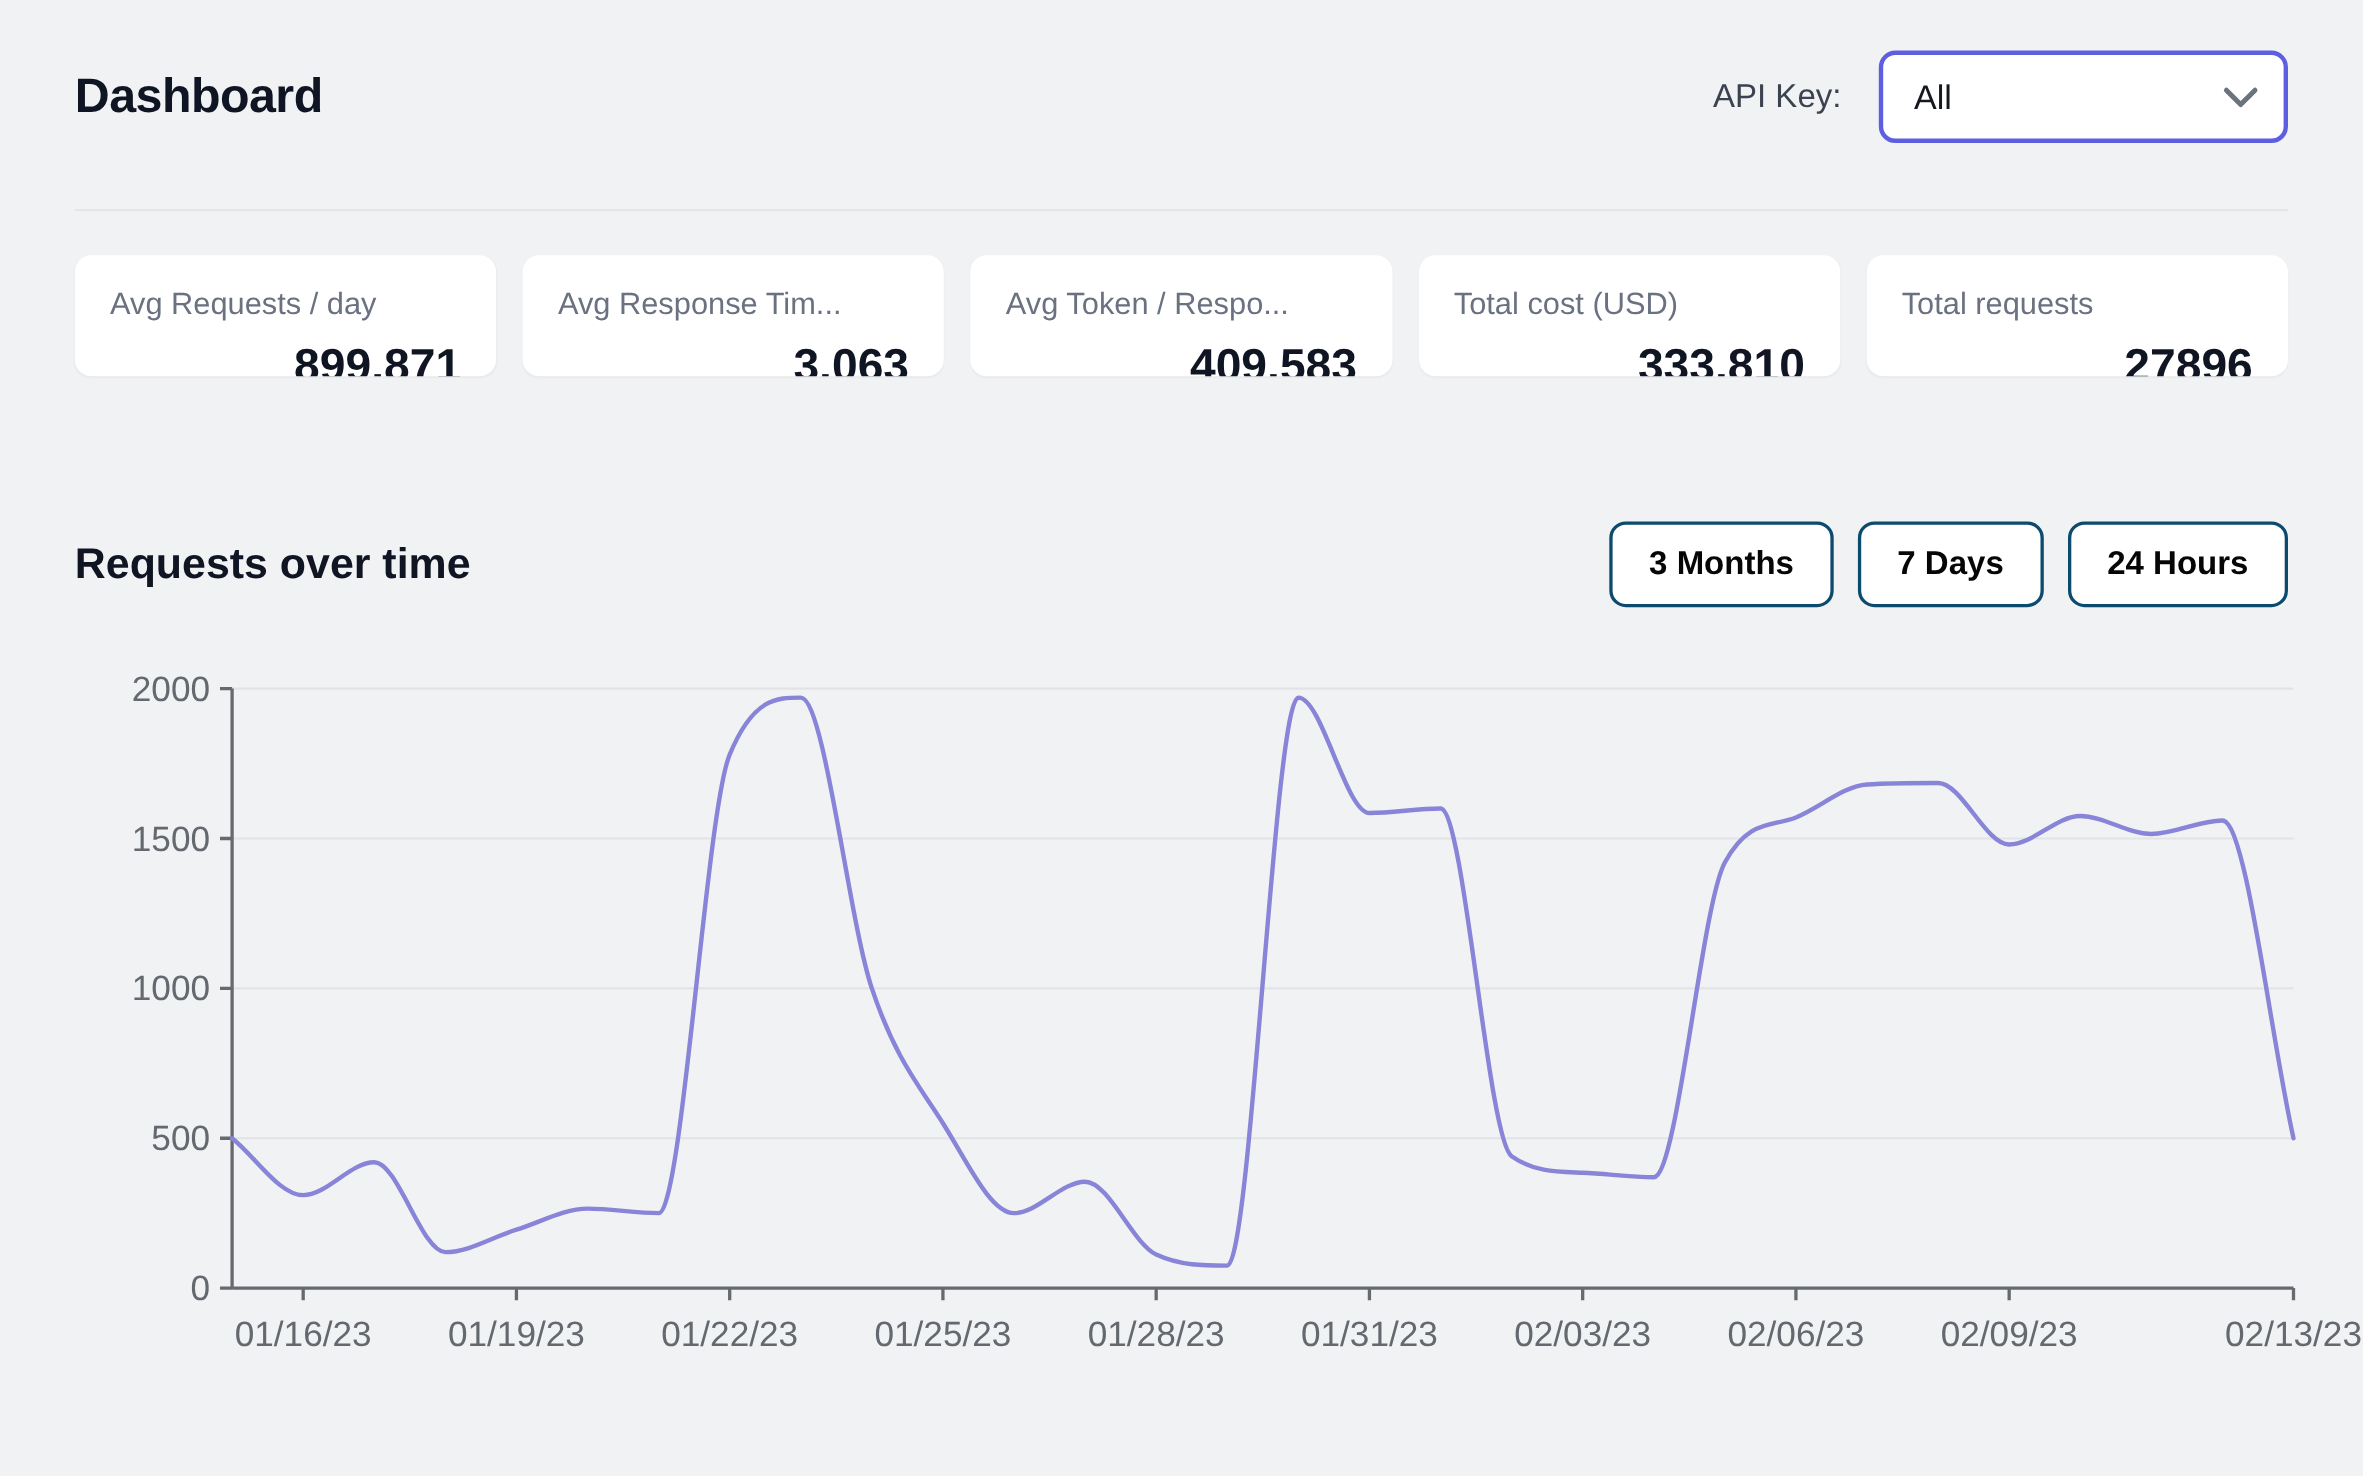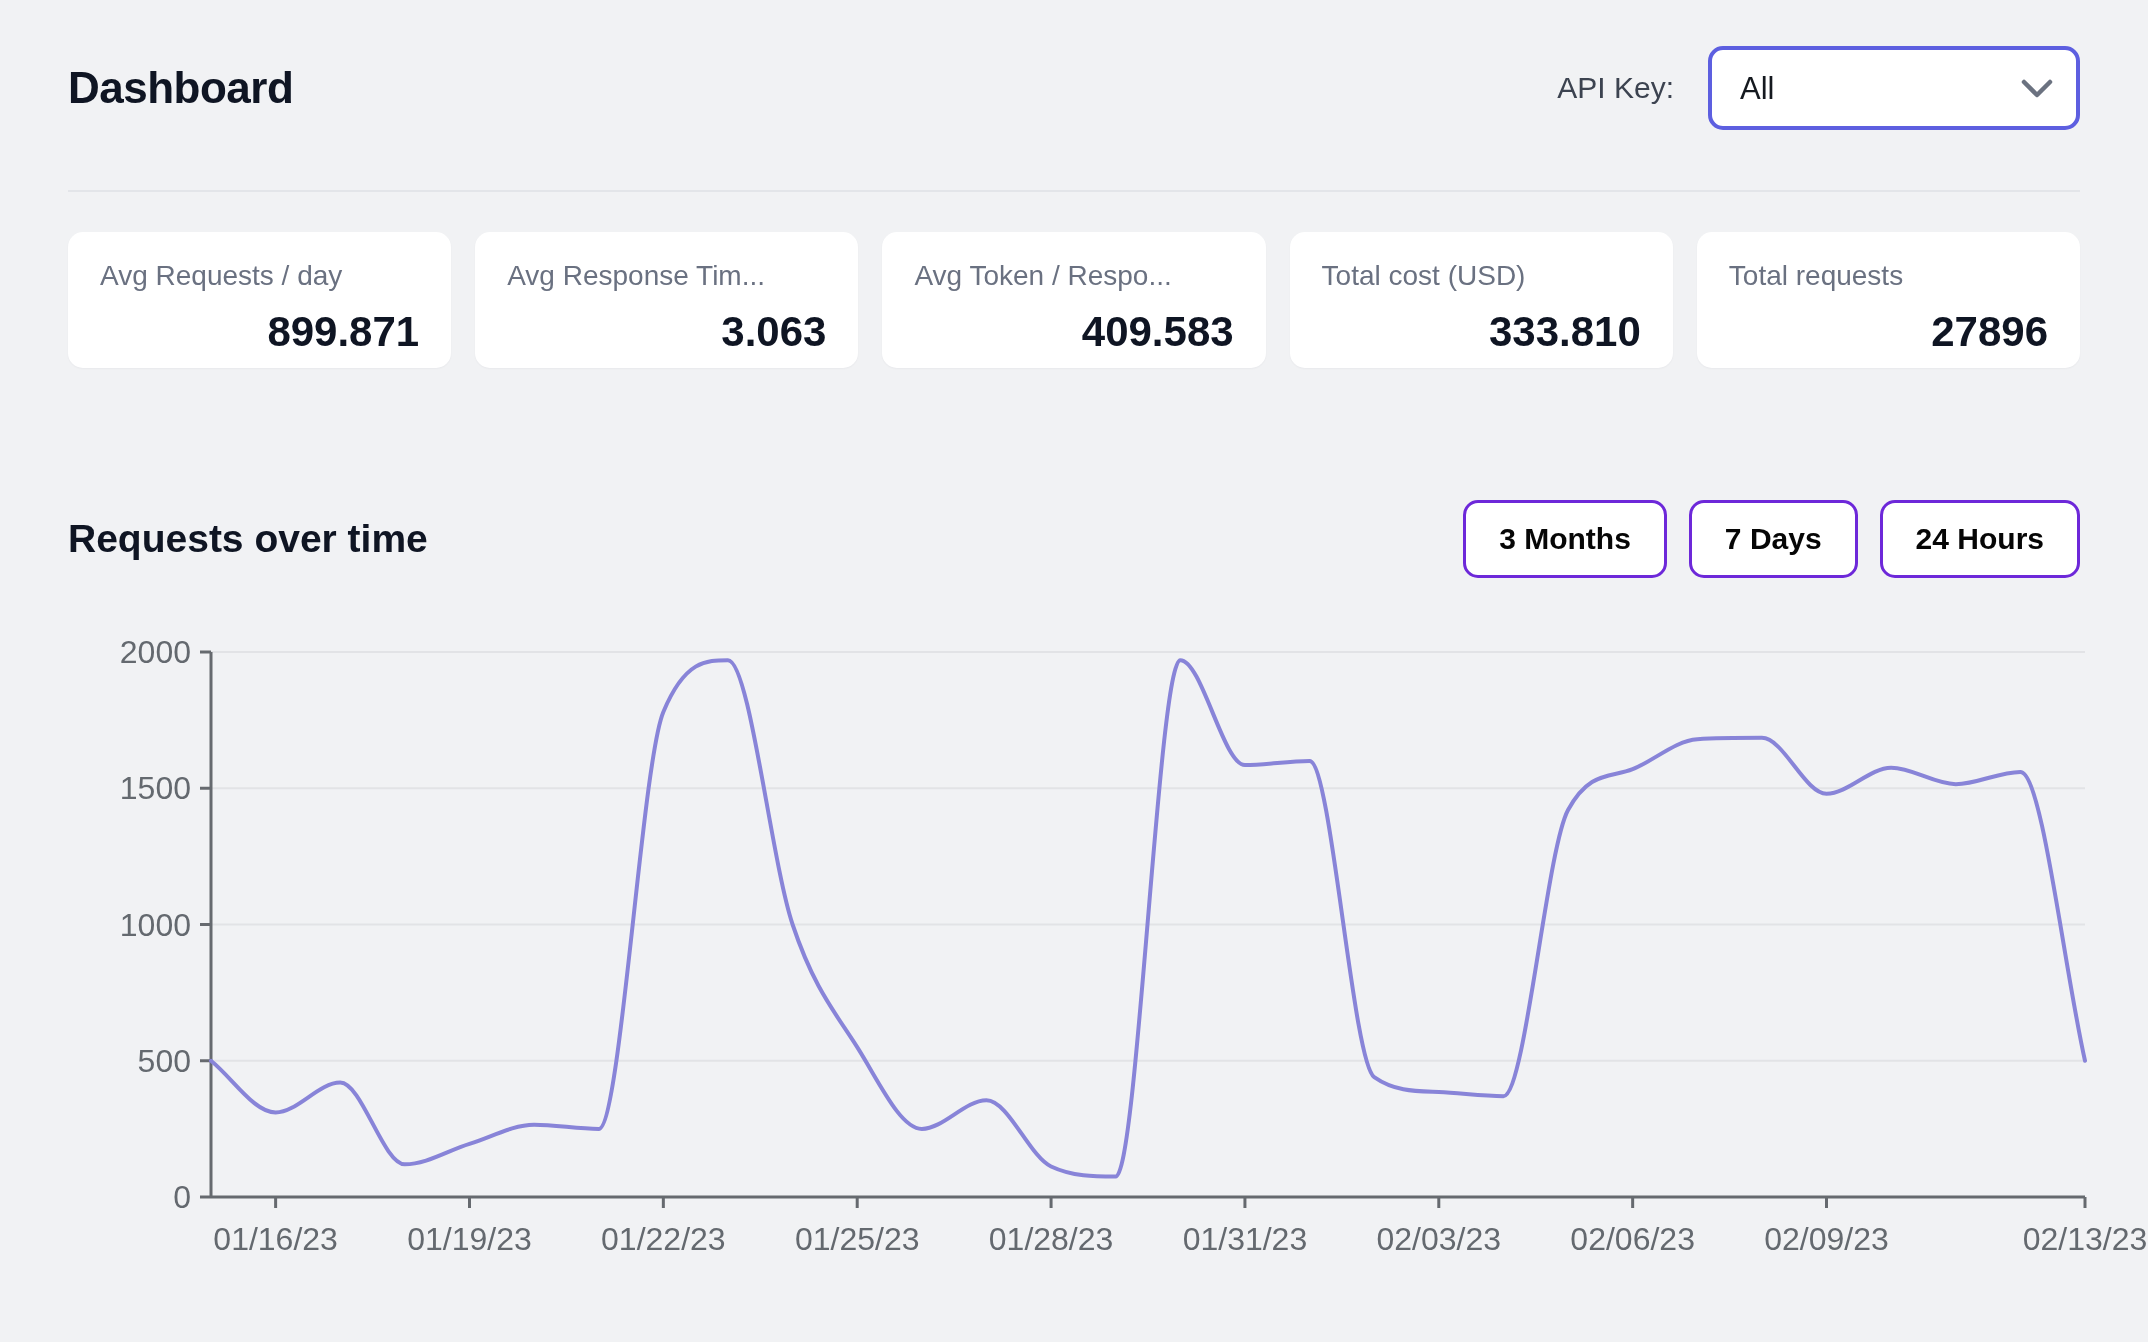--- a/index.html
+++ b/index.html
@@ -33,37 +33,37 @@
     outline:none;
     margin-left:12px;
   }
   .chevron { position:absolute; right:26px; top:32px; pointer-events:none; }
 
   .divider { margin-top:60px; height:2px; background:#e3e5e9; }
 
   
   .cards { margin-top:40px; display:flex; gap:24px; }
   .card {
-    flex:1; height:136px; background:#ffffff; border-radius:15px;
+    flex:1; height:110px; background:#ffffff; border-radius:15px;
     padding:28px 32px; overflow:hidden;
     box-shadow:0 1px 2px rgba(16,24,40,0.04);
   }
   .card-label {
     font-size:28px; color:#6a7181; font-weight:500;
     white-space:nowrap; overflow:hidden;
   }
   .card-value { margin-top:16px; font-size:42px; font-weight:700; color:#0f1523;text-align:right; }
 
   
   .section-row { margin-top:132px; display:flex; align-items:center; justify-content:space-between; }
   .section-title { font-size:39px; font-weight:700; color:#0f1523; }
   .range-buttons { display:flex; gap:22px; }
   .range-btn {
     height:78px; padding:0 33px; background:#ffffff;
-    border:3px solid #6d28d9; border-radius:15px;
+    border:3px solid #0c4a6e; border-radius:15px;
     font-family:"Liberation Sans", sans-serif;
     font-size:30px; font-weight:700; color:#060606;
     display:flex; align-items:center; cursor:pointer;
   }
   .range-btn.active { background:#050505; color:#ffffff; border-color:#050505; }
 
   
   .chart-wrap { margin-top:50px; margin-left:-0px; }
   svg text { font-family:"Liberation Sans", sans-serif; }
 </style>

